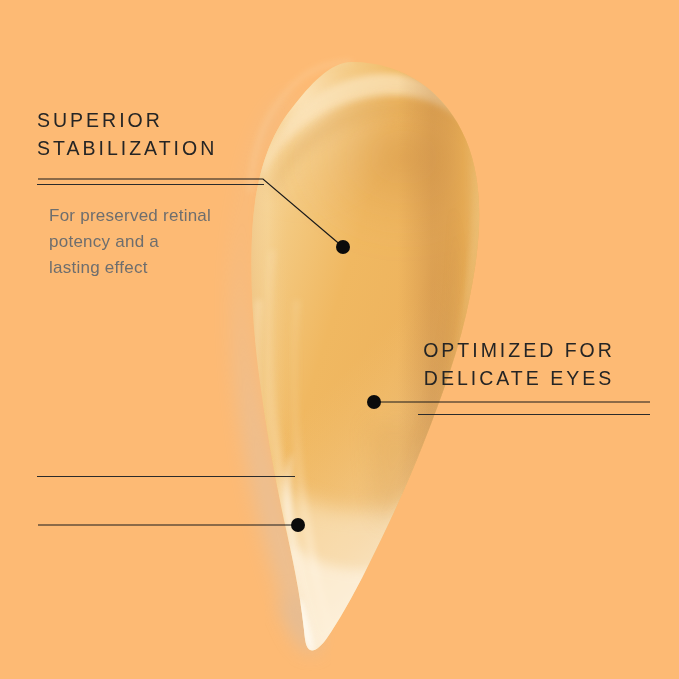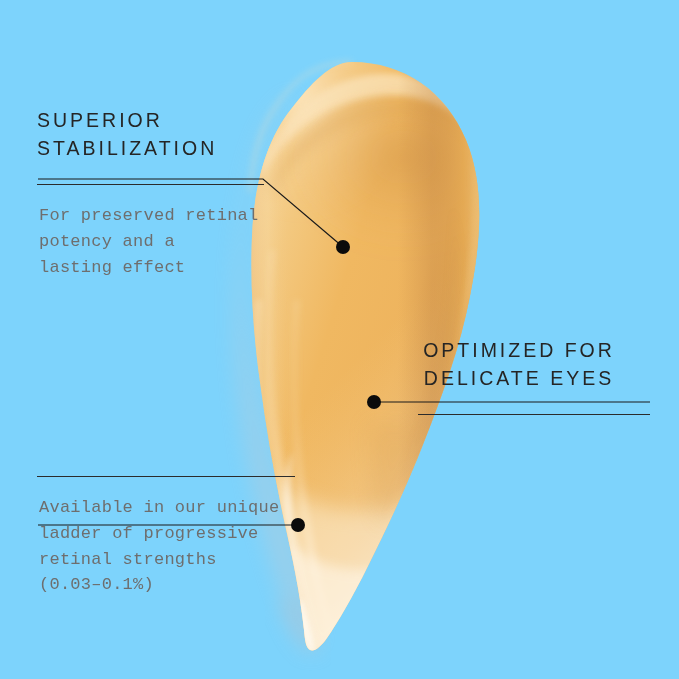--- a/index.html
+++ b/index.html
@@ -4,21 +4,21 @@
 <style>
   html, body {
     margin: 0;
     padding: 0;
     background: #ffffff;
   }
   #page {
     position: relative;
     width: 679px;
     height: 679px;
-    background: #7dd3fc;
+    background: #fdba74;
     overflow: hidden;
     font-family: "Liberation Sans", sans-serif;
   }
 
   
   .swatch-layer {
     position: absolute;
     left: 0; top: 0;
     width: 679px; height: 679px;
     pointer-events: none;
@@ -38,22 +38,22 @@
     white-space: pre-line;
   }
 
   .rule {
     height: 1px;
     background: #2b2b2b;
     margin: 0;
   }
 
   .callout-body {
-    margin: 2px;
-    font-family: Liberation Mono, monospace;
+    margin: 12px;
+    font-family: Liberation Sans, sans-serif;
     font-size: 17px;
     font-weight: 400;
     letter-spacing: 0.25px;
     line-height: 1.52;
     color: #6e6e6e;
     white-space: pre-line;
   }
 
   
   #callout-superior-stabilization { left: 37px; top: 107px; width: 240px; }
@@ -251,19 +251,15 @@
   </div>
 
   <div class="callout" id="callout-optimized-delicate-eyes">
     <h2 class="callout-heading">OPTIMIZED FOR
 DELICATE EYES</h2>
     <div class="rule"></div>
   </div>
 
   <div class="callout" id="callout-progressive-results">
     <div class="rule"></div>
-    <p class="callout-body">Available in our unique
-ladder of progressive
-retinal strengths
-(0.03–0.1%)</p>
   </div>
 
 </div>
 
 </body></html>

